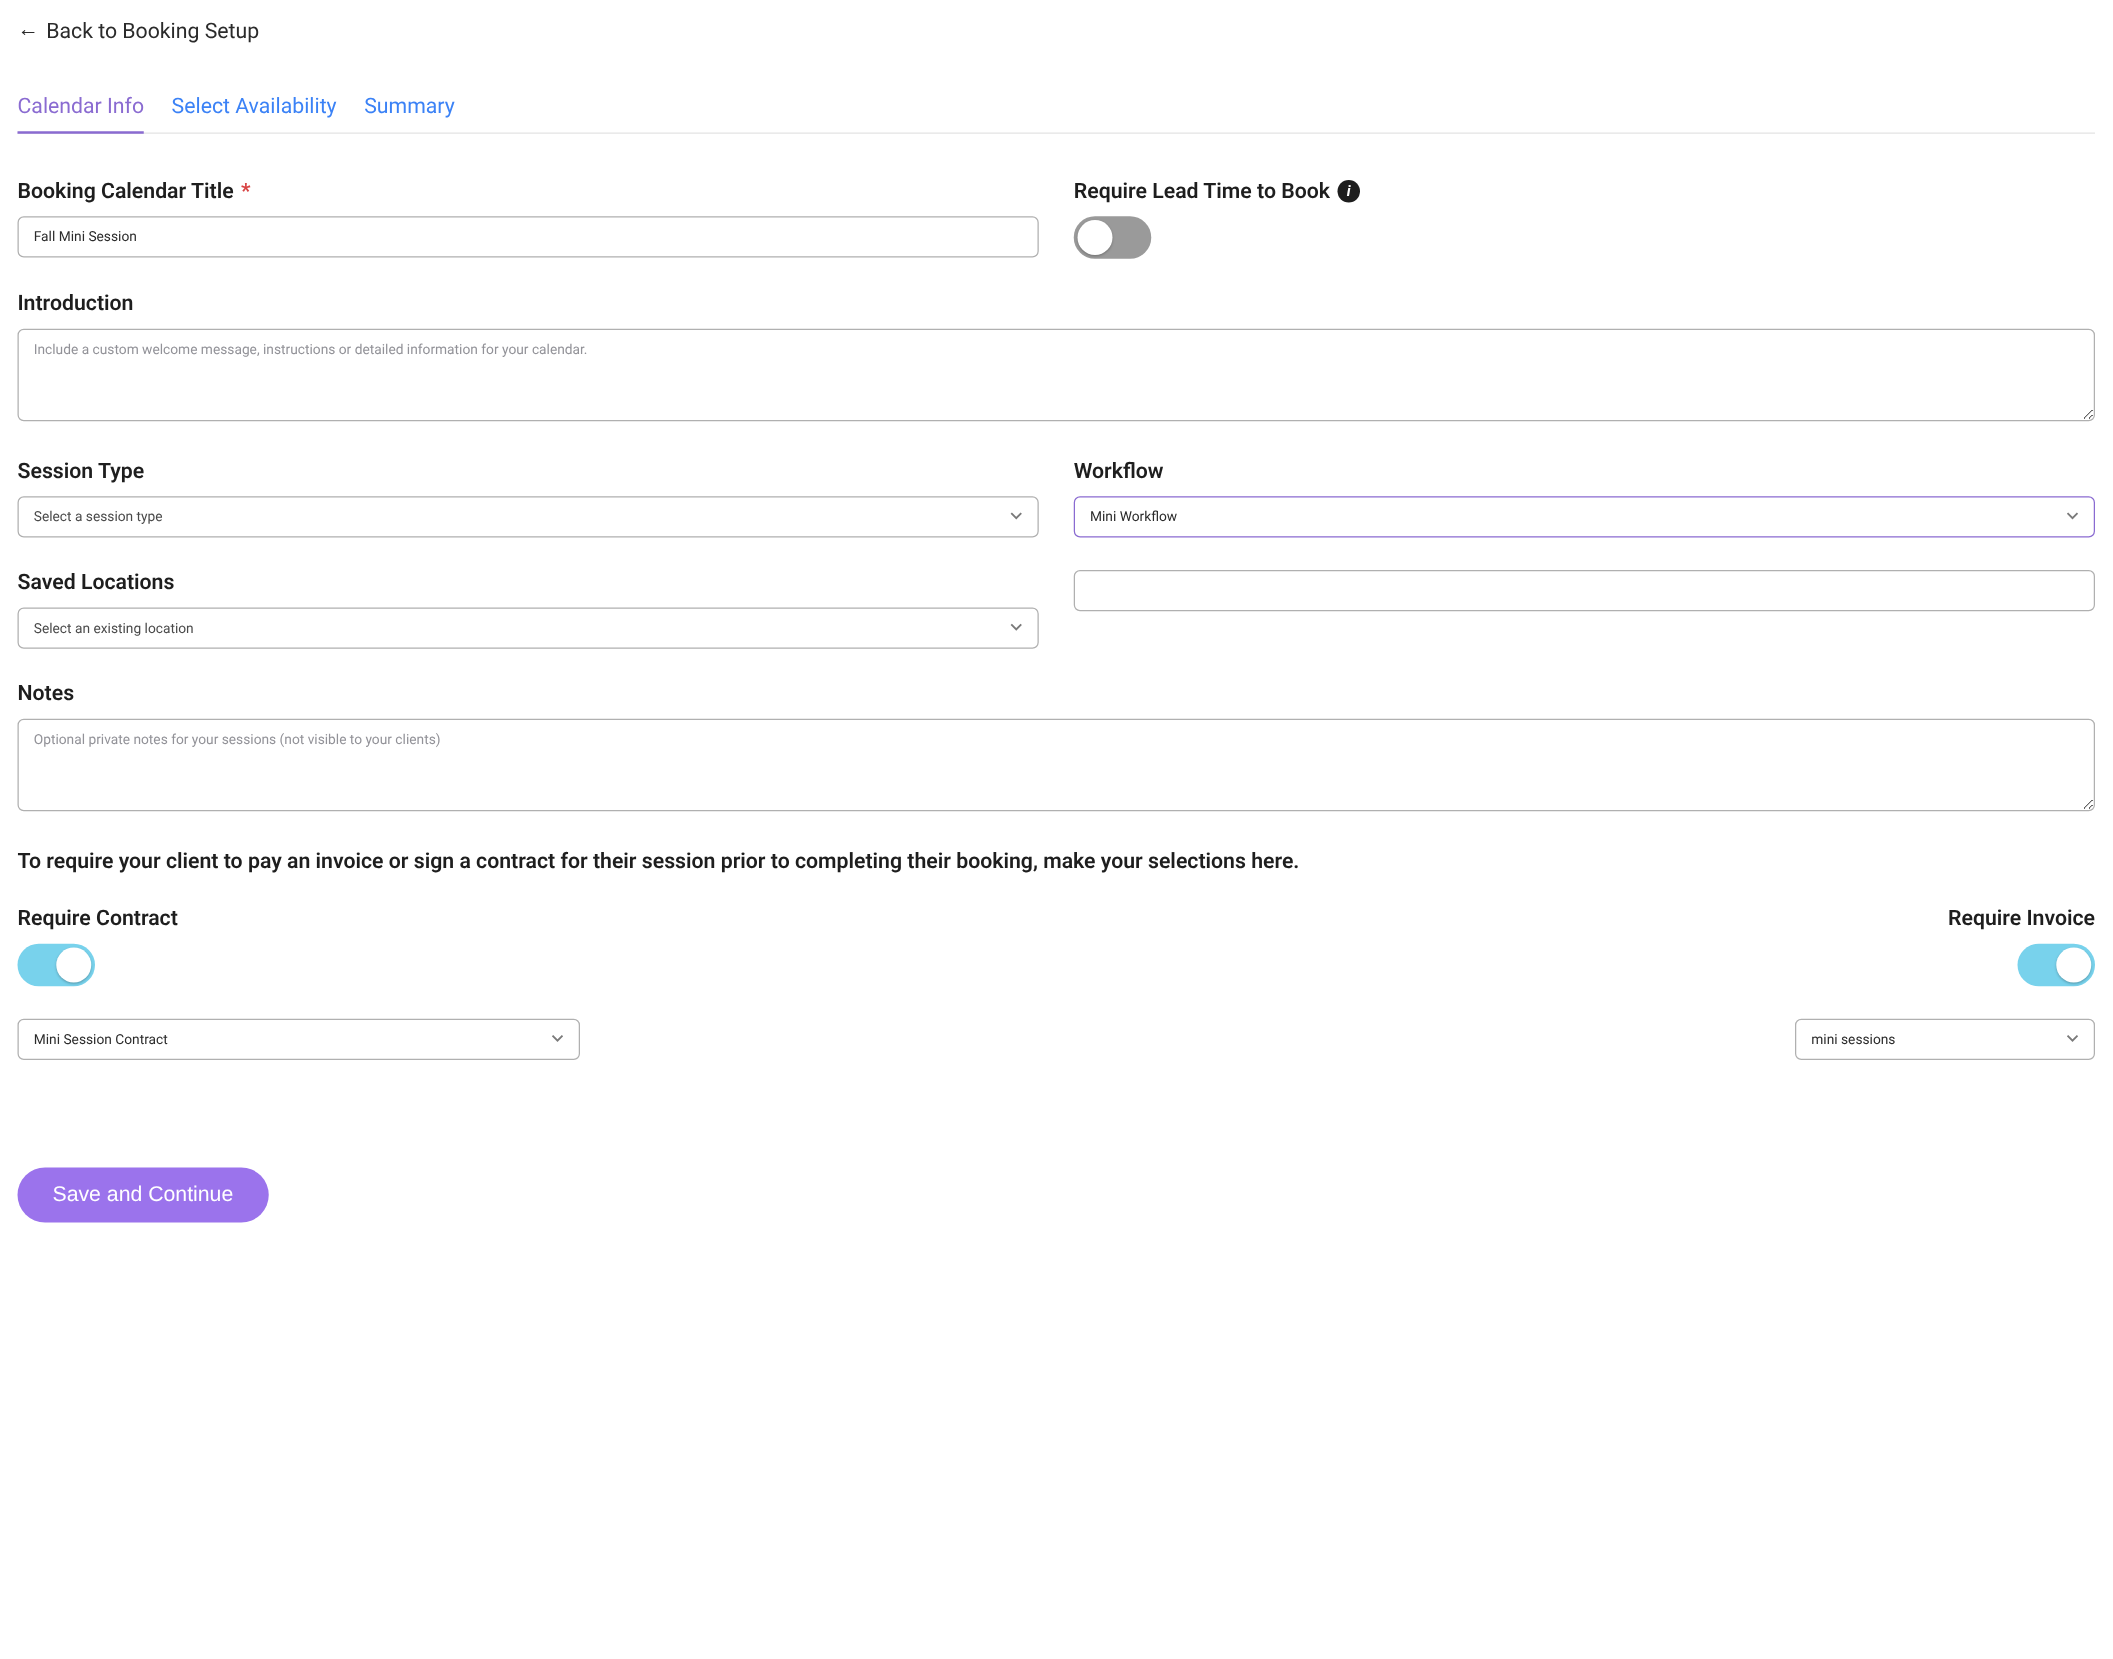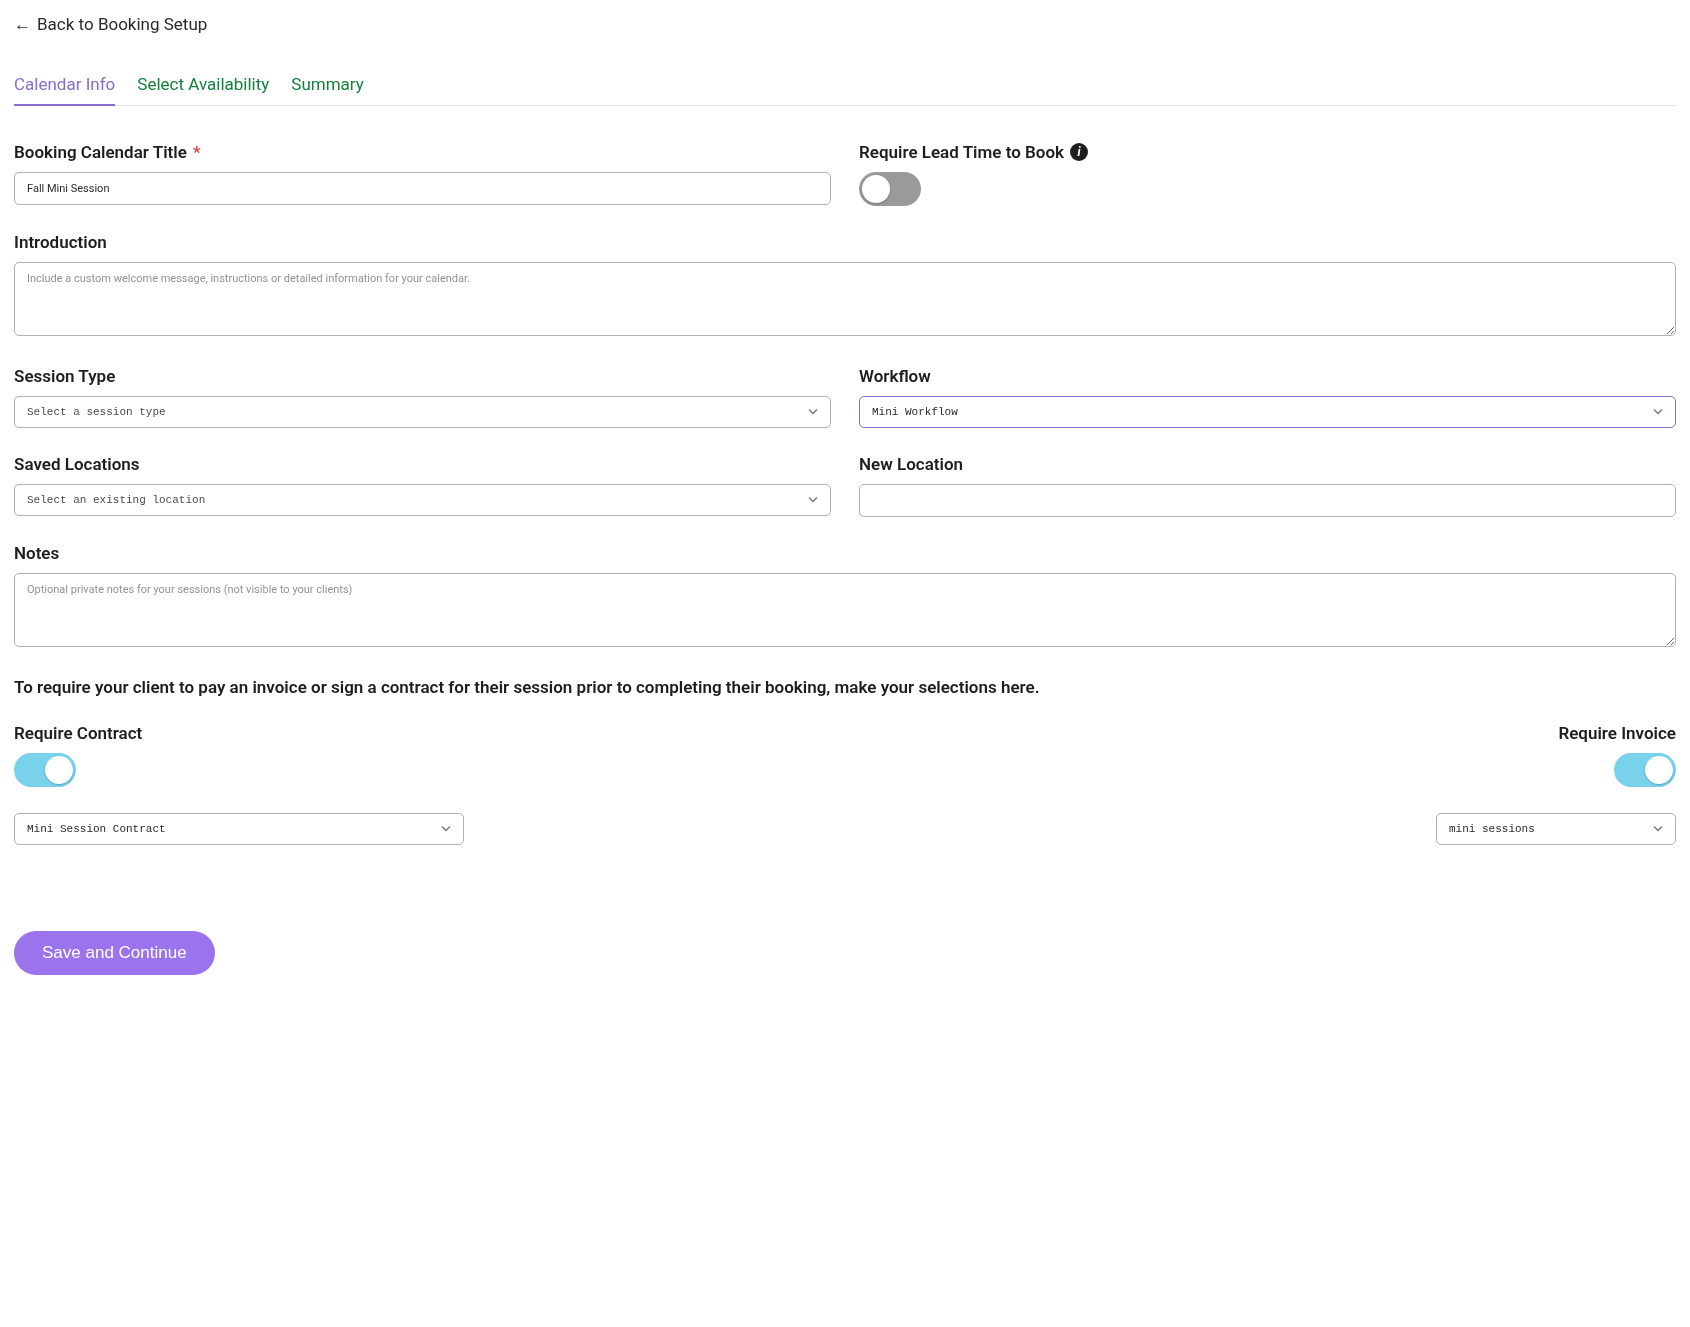--- a/index.html
+++ b/index.html
@@ -25,21 +25,21 @@
     line-height: 1;
   }
   .tabs {
     display: flex;
     gap: 22px;
     border-bottom: 1px solid #e3e3e3;
     margin-bottom: 36px;
   }
   .tab {
     padding-bottom: 10px;
-    color: #15803d;
+    color: #3b82f6;
     font-size: 17px;
     cursor: pointer;
   }
   .tab.active {
     color: #8a6bd1;
     border-bottom: 2px solid #8a6bd1;
     margin-bottom: -1px;
   }
   .form {
     display: flex;
@@ -74,21 +74,20 @@
   .textarea { resize: both; }
   .text-input::placeholder, .textarea::placeholder { color: #929298; }
   .select-wrap {
     position: relative;
   }
   .select {
     appearance: none;
     padding-right: 36px;
     color: #2b2b2b;
     cursor: pointer;
-    font-family: Liberation Mono, monospace;
   }
   .select.placeholder { color: #4a4a4a; }
   .select-caret {
     position: absolute;
     right: 12px;
     top: 50%;
     transform: translateY(-50%);
     pointer-events: none;
     color: #7a7a7a;
   }
@@ -229,21 +228,20 @@
       <div class="select-wrap">
         <div class="select placeholder">Select an existing location</div>
         <span class="select-caret">
           <svg width="12" height="12" viewBox="0 0 12 12">
               <path d="M2 4 L6 8 L10 4" fill="none" stroke="currentColor" stroke-width="1.5"></path>
             </svg>
         </span>
       </div>
     </div>
     <div class="col">
-      <div class="label">New Location</div>
       <input type="text" class="text-input" value="" style="">
     </div>
   </div>
 
   <div>
     <div class="label">Notes</div>
     <textarea class="textarea notes" placeholder="Optional private notes for your sessions (not visible to your clients)" style=""></textarea>
   </div>
 
   <div class="helper-text">To require your client to pay an invoice or sign a contract for their session prior to completing their booking, make your selections here.</div>

